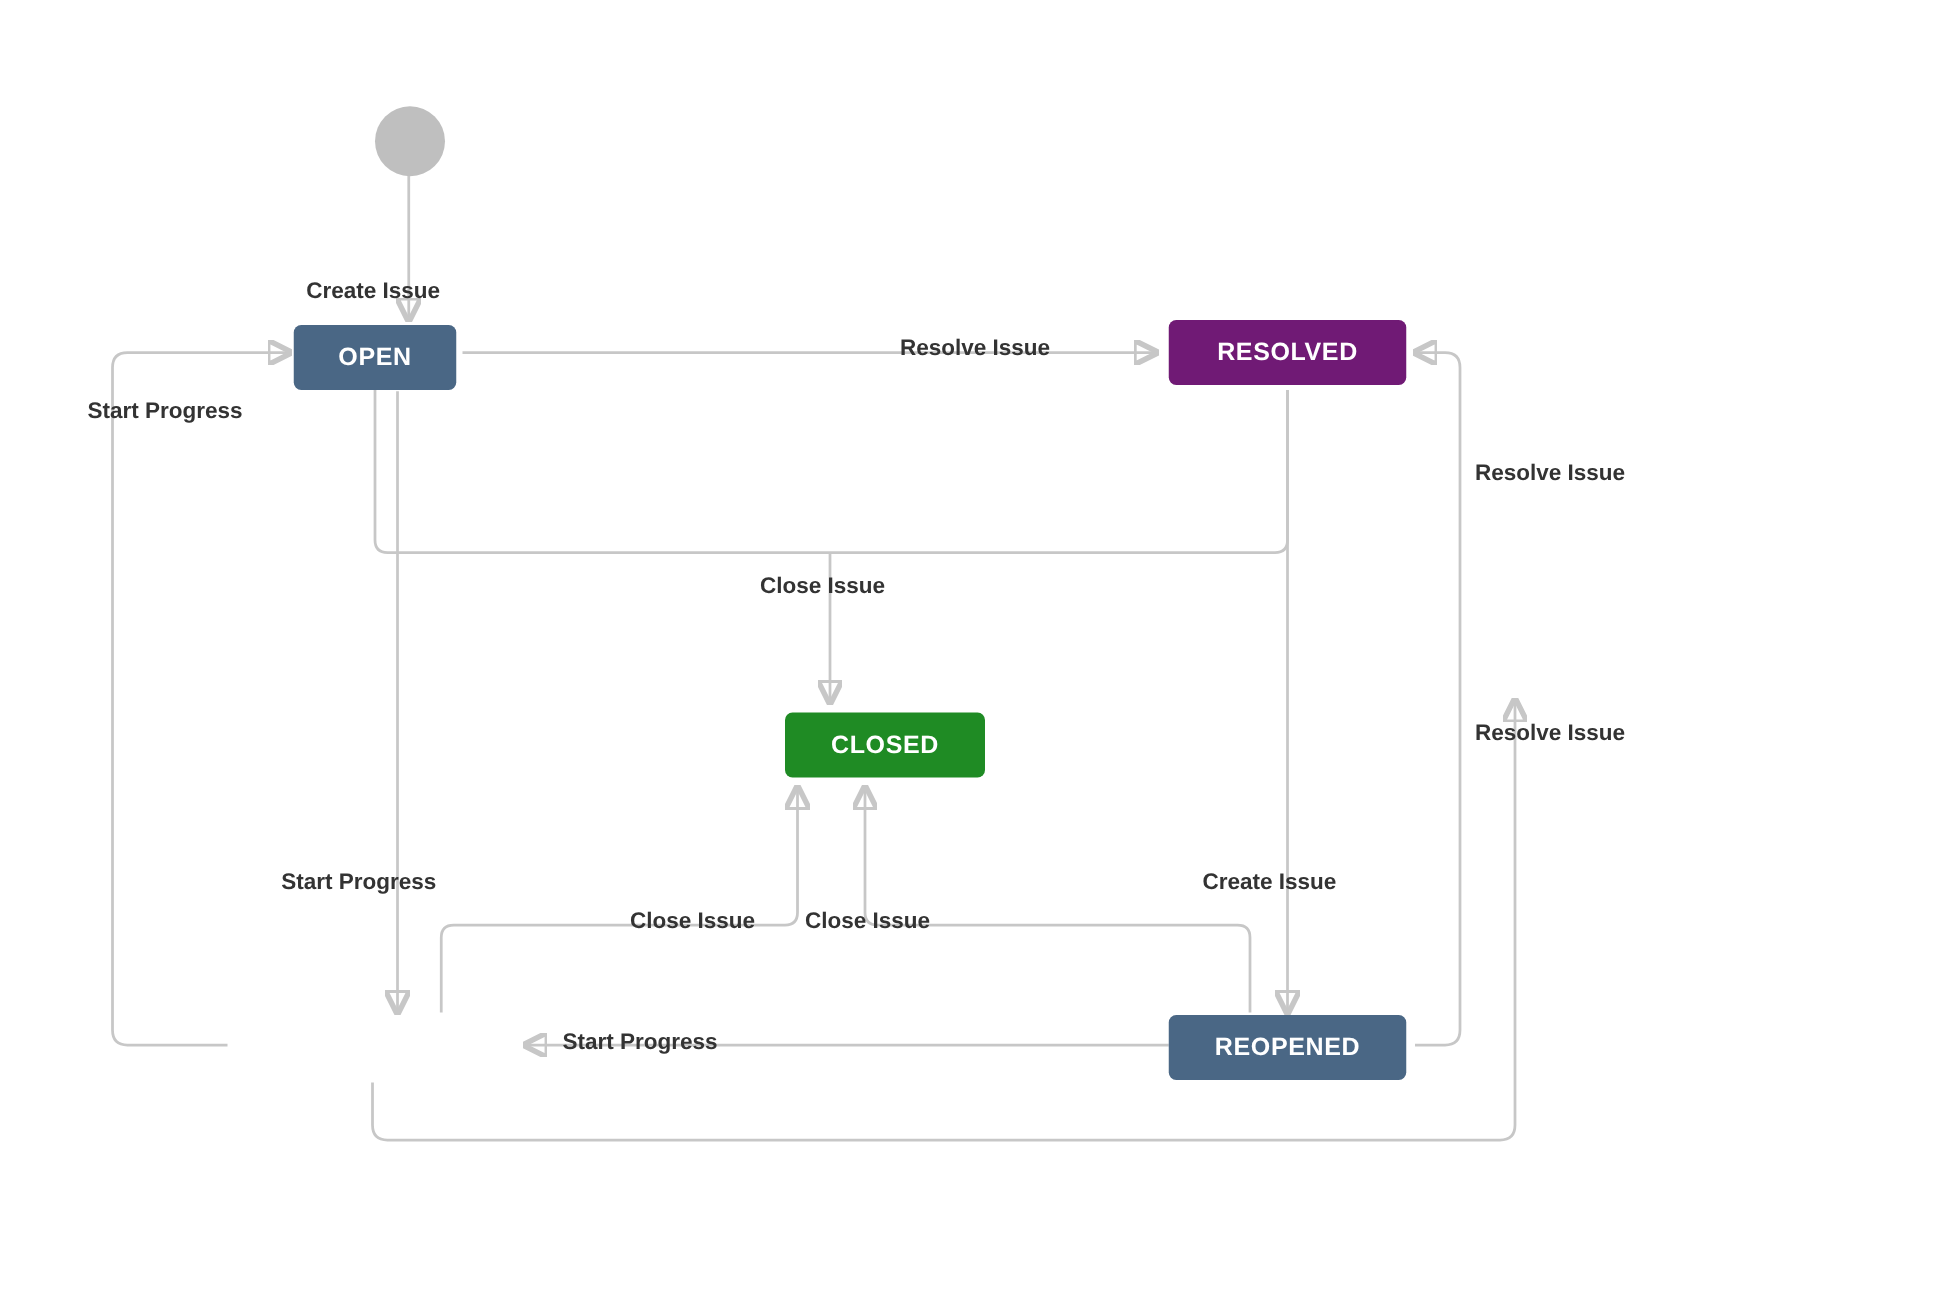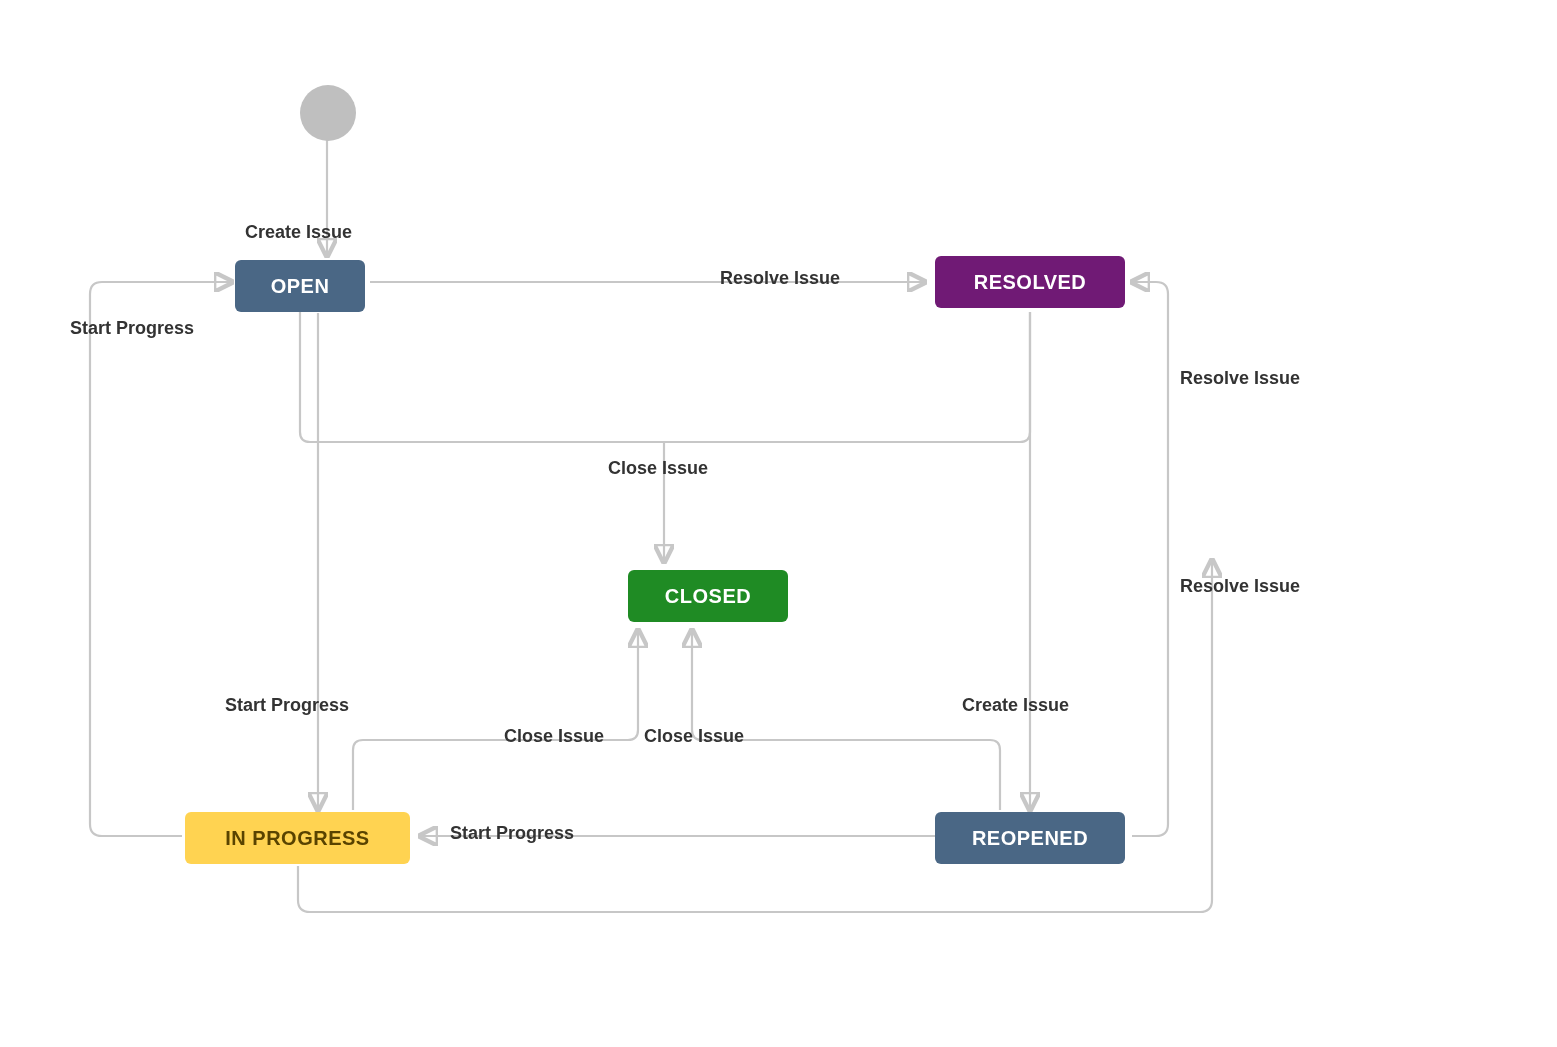--- a/index.html
+++ b/index.html
@@ -55,23 +55,20 @@
 
   <div class="state state-open" style="left:235px;top:260px;">
     <span>OPEN</span>
   </div>
   <div class="state state-resolved" style="left:935px;top:256px;">
     <span>RESOLVED</span>
   </div>
   <div class="state state-closed" style="left:612px;top:570px;margin-left:16px;">
     <span>CLOSED</span>
   </div>
-  <div class="state state-inprogress" style="left:185px;top:812px;">
-    <span>IN PROGRESS</span>
-  </div>
   <div class="state state-reopened" style="left:935px;top:812px;">
     <span>REOPENED</span>
   </div>
 
   <div class="tlabel" style="left:245px;top:222px;">Create Issue</div>
   <div class="tlabel" style="left:720px;top:268px;">Resolve Issue</div>
   <div class="tlabel" style="left:70px;top:318px;">Start Progress</div>
   <div class="tlabel" style="left:1180px;top:368px;">Resolve Issue</div>
   <div class="tlabel" style="left:608px;top:458px;">Close Issue</div>
   <div class="tlabel" style="left:1180px;top:576px;">Resolve Issue</div>

